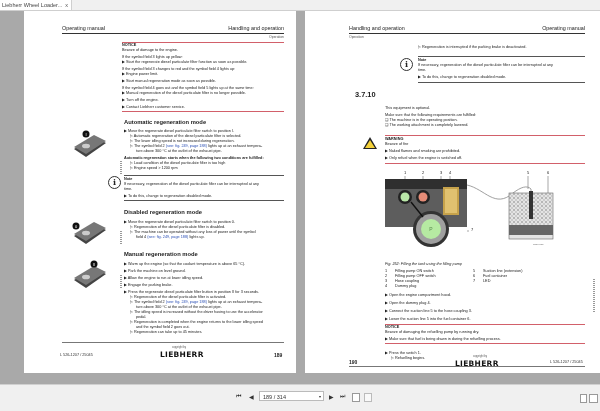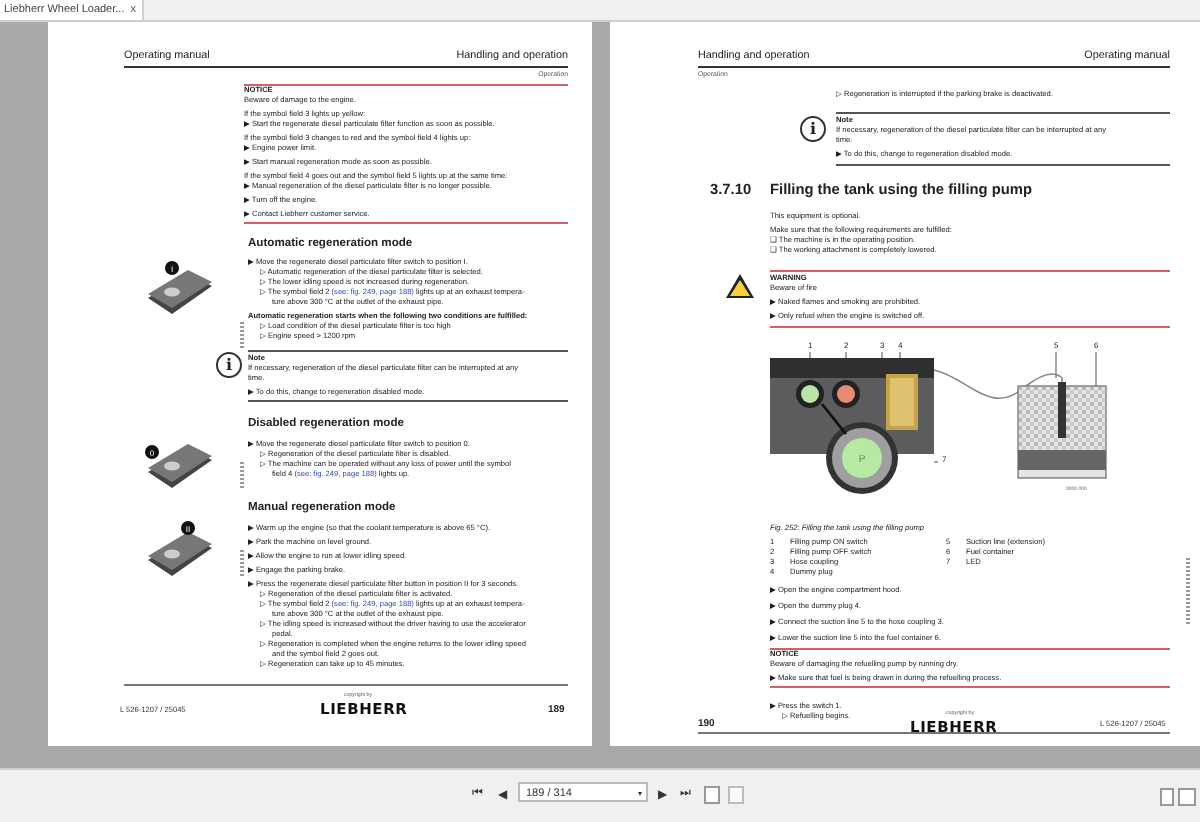--- a/index.html
+++ b/index.html
@@ -160,21 +160,20 @@
     <div class="t" style="left:113px; top:34px;">▷  Regeneration is interrupted if the parking brake is deactivated.</div>
     <div class="greyline" style="left:113px; top:45px; width:167px;"></div>
     <div class="info-icon" style="left:95px; top:47px;">i</div>
     <div class="t b" style="left:113px; top:47px;">Note</div>
     <div class="t" style="left:113px; top:52px;">If necessary, regeneration of the diesel particulate filter can be interrupted at any</div>
     <div class="t" style="left:113px; top:57px;">time.</div>
     <div class="t" style="left:113px; top:64px;">▶  To do this, change to regeneration disabled mode.</div>
     <div class="greyline" style="left:113px; top:71px; width:167px;"></div>
 
     <div class="h1" style="left:50px; top:79px;">3.7.10</div>
-    <div class="h1" style="left:80px; top:79px;">Filling the tank using the filling pump</div>
 
     <div class="t" style="left:80px; top:95px;">This equipment is optional.</div>
     <div class="t" style="left:80px; top:102px;">Make sure that the following requirements are fulfilled:</div>
     <div class="t" style="left:80px; top:107px;">❑  The machine is in the operating position.</div>
     <div class="t" style="left:80px; top:112px;">❑  The working attachment is completely lowered.</div>
 
     <div class="redline" style="left:80px; top:124px; width:200px;"></div>
     <div class="warn-icon" style="left:58px; top:126px;"></div>
     <div class="t b" style="left:80px; top:126px;">WARNING</div>
     <div class="t" style="left:80px; top:131px;">Beware of fire</div>

